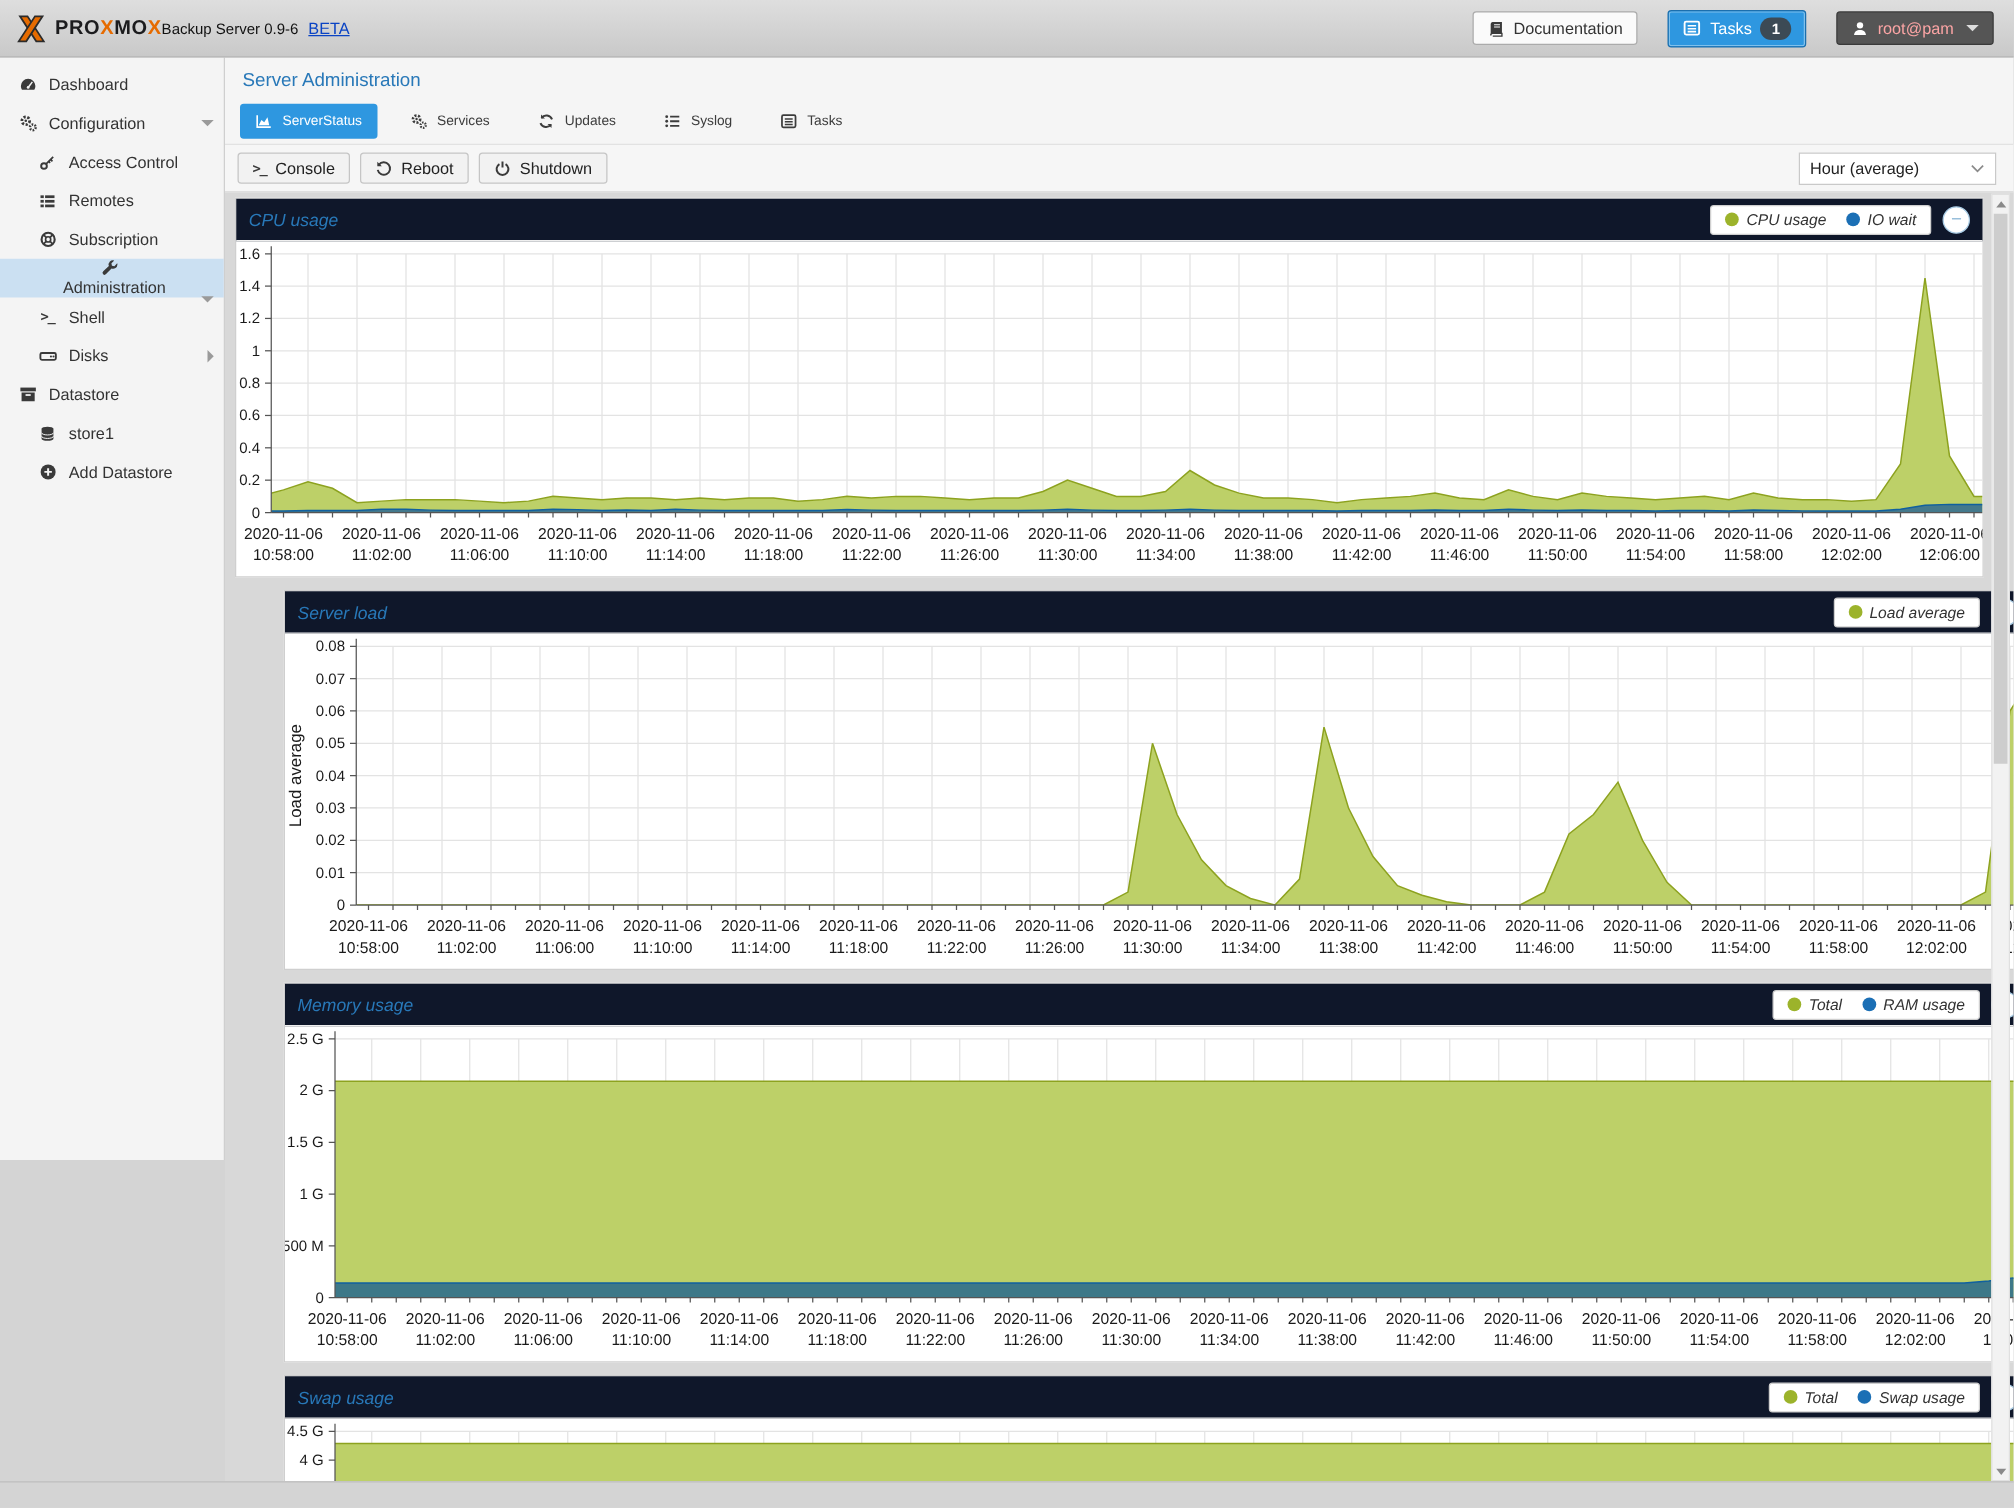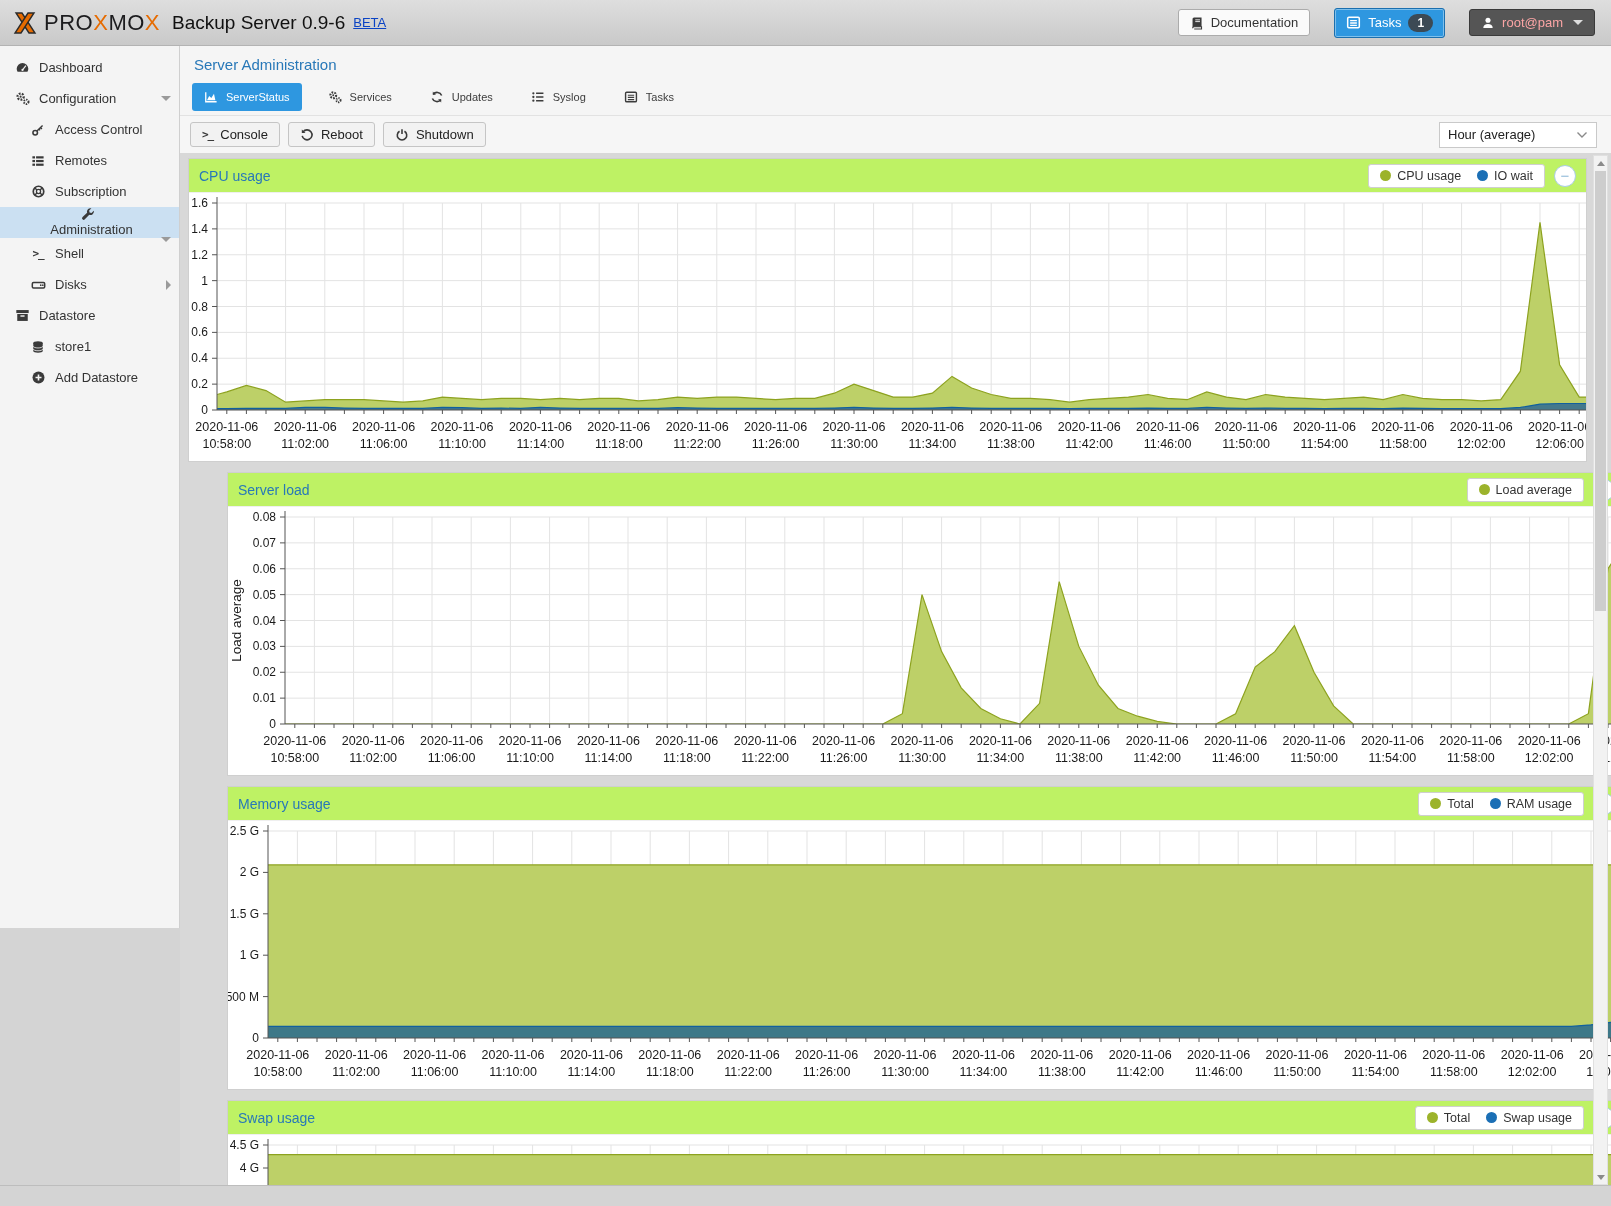--- a/index.html
+++ b/index.html
@@ -4,23 +4,23 @@
 <style>
   * { margin:0; padding:0; box-sizing:border-box; }
   html,body { width:1611px; height:1206px; overflow:hidden; }
   body { font-family:"Liberation Sans", sans-serif; background:#d4d4d4; position:relative; font-size:13px; color:#222; }
 
   
   .topbar { position:absolute; top:0; left:0; width:1611px; height:46px;
     background:linear-gradient(#dedede,#c9c9c9); border-bottom:1px solid #b3b3b3;
     display:flex; align-items:center; padding:0 16px 0 12px; z-index:30; }
   .brand { display:flex; align-items:center; gap:6px; }
-  .brand-word { font-weight:normal; font-size:22px; letter-spacing:.5px; color:#1c1c1e; }
+  .brand-word { font-weight:bold; font-size:16px; letter-spacing:.5px; color:#1c1c1e; }
   .brand-word .ox { color:#e66b00; }
-  .product { margin-left:12px; font-size:19px; color:#111; }
+  .product { font-size:12px; color:#111; }
   .beta-link { margin-left:8px; font-size:13px; color:#0a43c4; text-decoration:underline; cursor:pointer; }
   .topbar-right { margin-left:auto; display:flex; align-items:center; gap:24px; }
   .tb-btn { display:inline-flex; align-items:center; gap:7px; padding:5px 11px; border-radius:3px;
     font-size:13px; cursor:pointer; border:1px solid #ababab; background:#fafafa; color:#333; }
   .tb-btn.blue { background:#2e97e0; border-color:#1b6fae; color:#fff; box-shadow:0 0 0 1px #7fc0ec inset; }
   .tb-btn.dark { background:#555; border-color:#3a3a3a; color:#fca5a5; }
   .badge { background:#3c4a55; color:#fff; font-size:12px; font-weight:bold; padding:2px 9px; border-radius:9px; }
   .caret-down-w { width:0; height:0; border-left:5px solid transparent; border-right:5px solid transparent; border-top:5px solid #ddd; margin-left:3px; }
 
   
@@ -53,22 +53,22 @@
     border:1px solid #c5c5c5; border-radius:3px; font-size:13px; color:#222; cursor:pointer; }
   .btn .bicon { display:inline-flex; color:#3a3a3a; }
   .select { margin-left:auto; width:158px; height:26px; background:#fff; border:1px solid #c9c9c9; border-radius:0;
     display:flex; align-items:center; padding:0 8px; font-size:13px; color:#222; cursor:pointer; }
   .select .sel-caret { margin-left:auto; color:#8a8a8a; }
 
   
   .charts-area { position:absolute; top:108px; left:0; right:0; bottom:0; background:#d8d8d8; overflow:hidden; }
   .panel { width:1399px; margin:4px 0 10px 8px; background:#fff; border:1px solid #cfcfcf; }
   .panel + .panel { margin-top:0;margin-left:47px; }
-  .panel-header { height:34px; display:flex; align-items:center; padding:0 10px; background:#bef264;
-    border-bottom:1px solid #efefef; }
+  .panel-header { height:34px; display:flex; align-items:center; padding:0 10px; background:#0f172a;
+    border-bottom:1px solid #efefef;font-style:italic; }
   .panel-title { color:#2878b8; font-size:14px; }
   .panel-tools { margin-left:auto; display:flex; align-items:center; gap:9px; }
   .legend { display:flex; align-items:center; gap:16px; background:#fff; border:1px solid #cfcfcf;
     border-radius:3px; padding:4px 11px; font-size:12.5px; color:#333; }
   .legend-item { display:inline-flex; align-items:center; gap:6px; }
   .dot { width:11px; height:11px; border-radius:50%; display:inline-block; }
   .collapse-btn { width:22px; height:22px; border-radius:50%; border:1px solid #a9cce5; background:#fff;
     color:#8fb9d8; font-size:15px; line-height:19px; text-align:center; cursor:pointer; flex:none; }
   .panel-body { padding:0; }
   svg.chart { display:block; }

